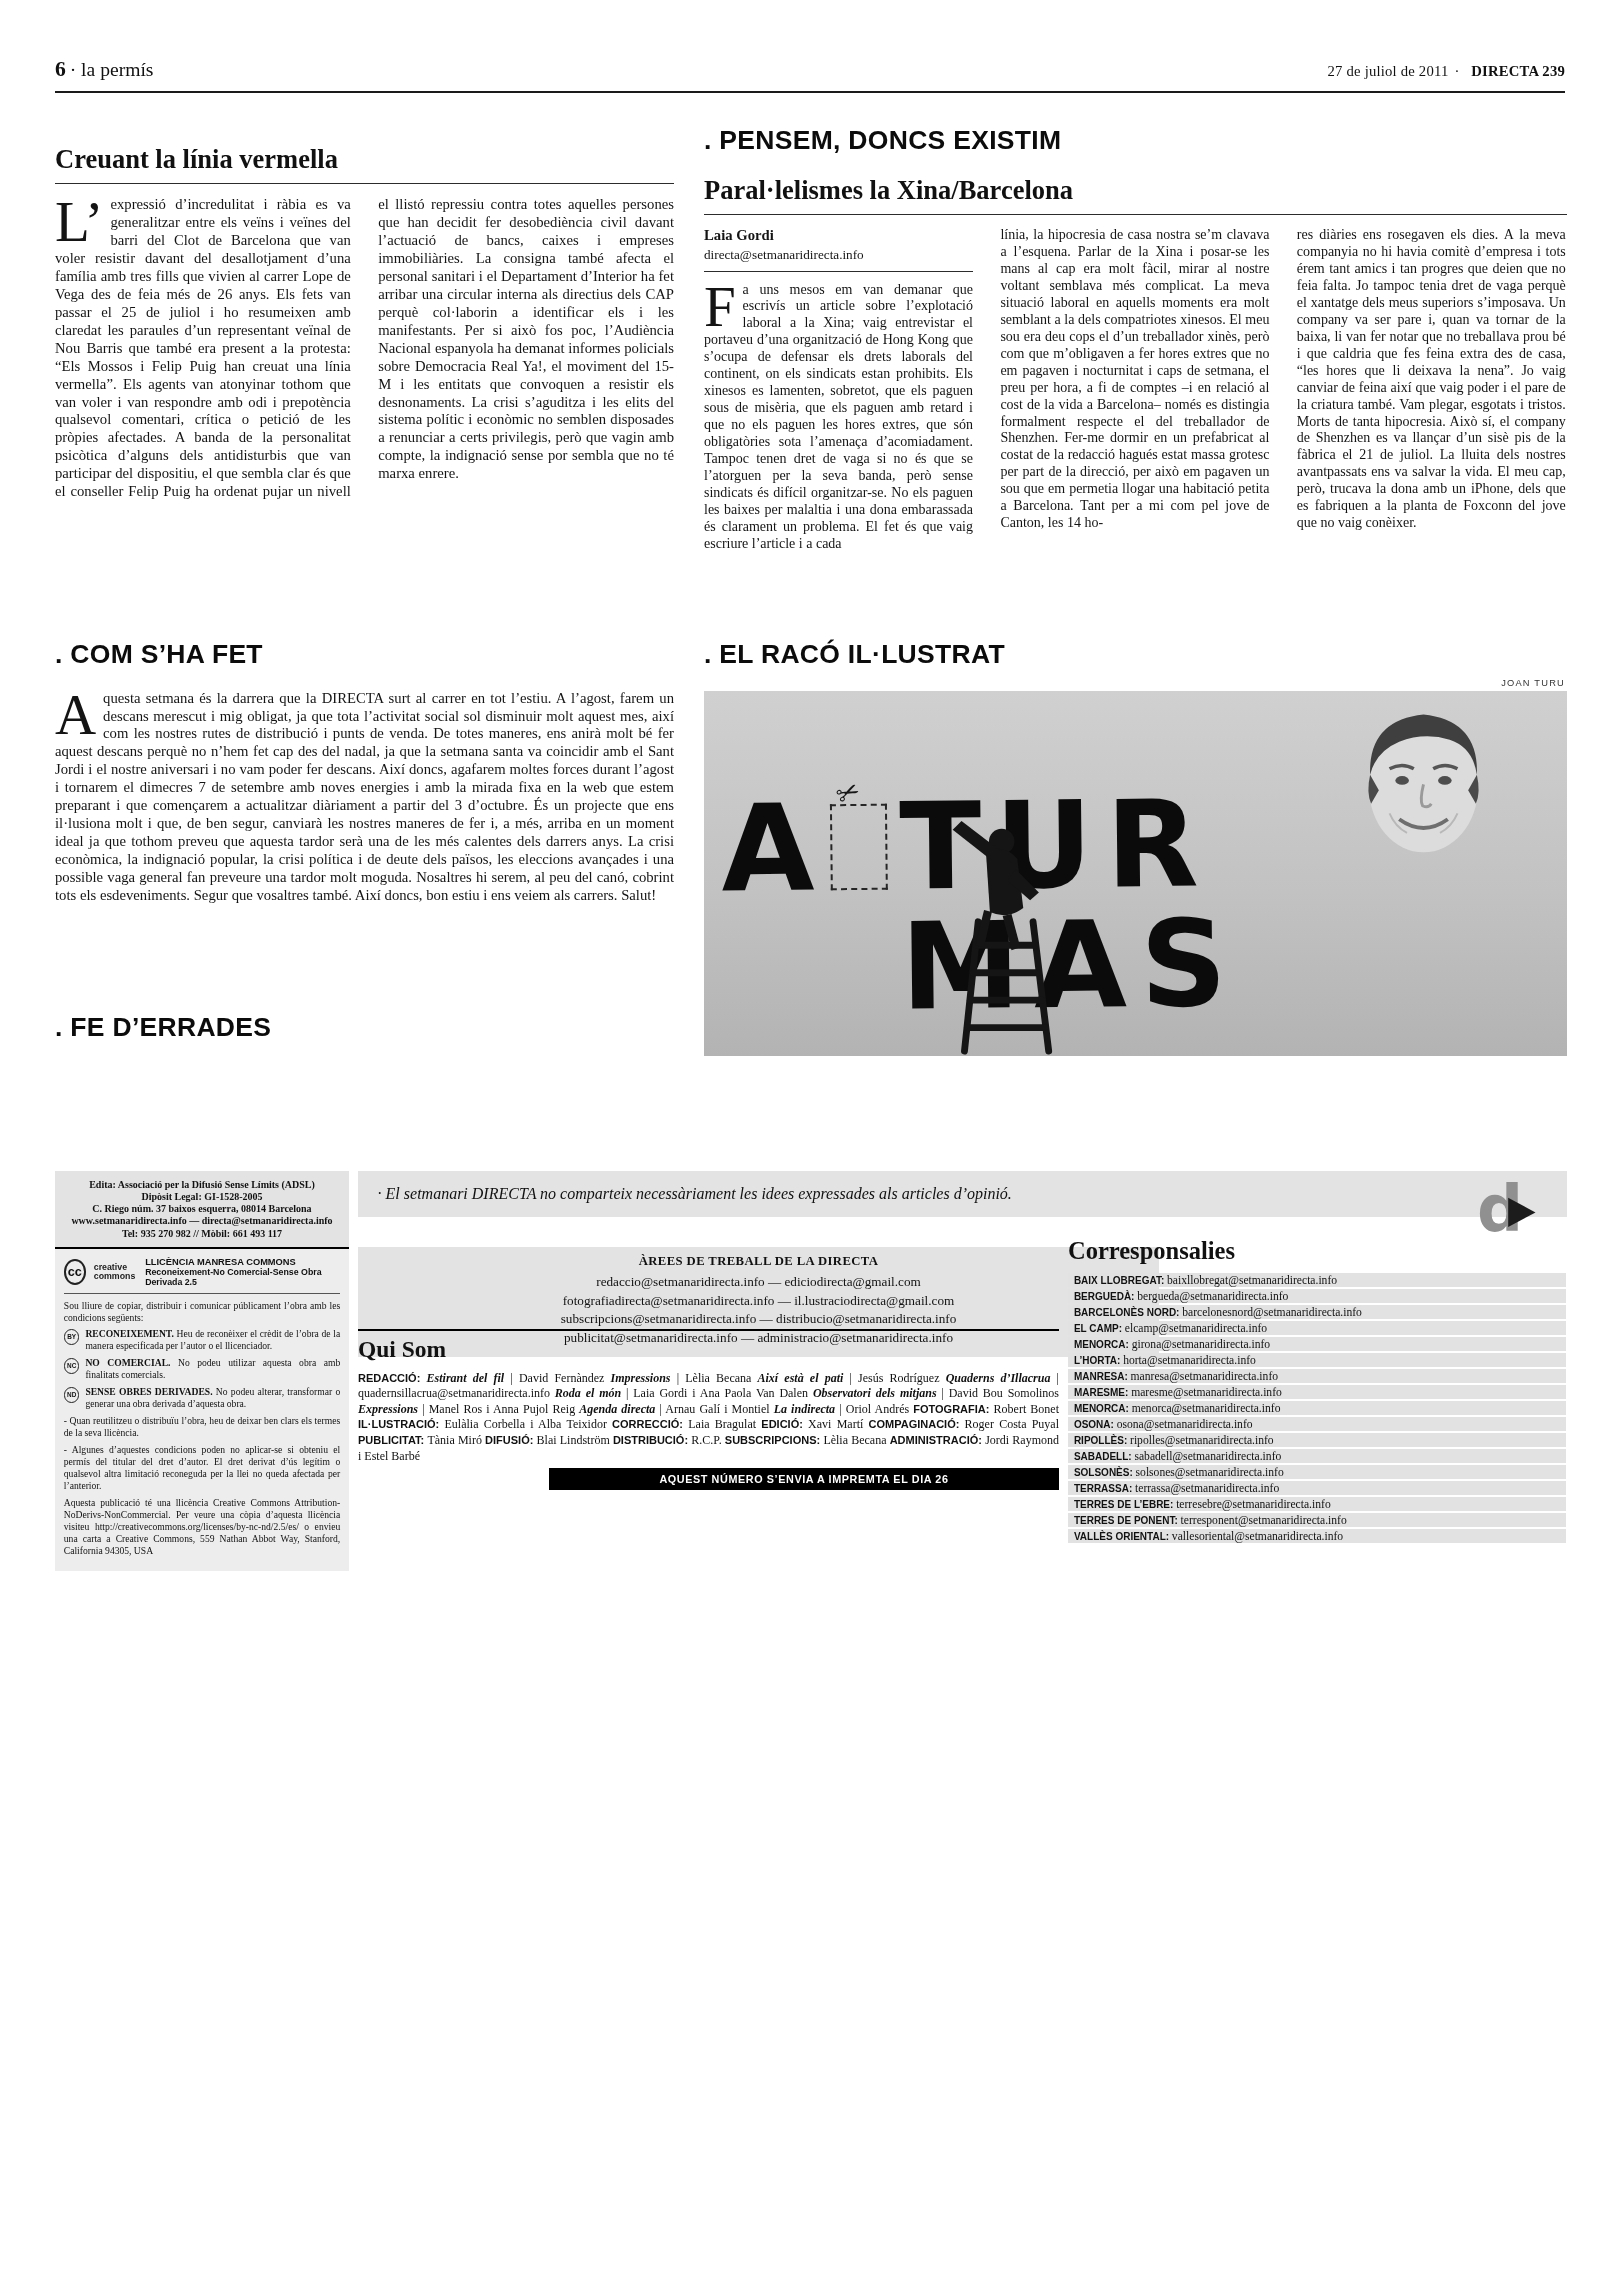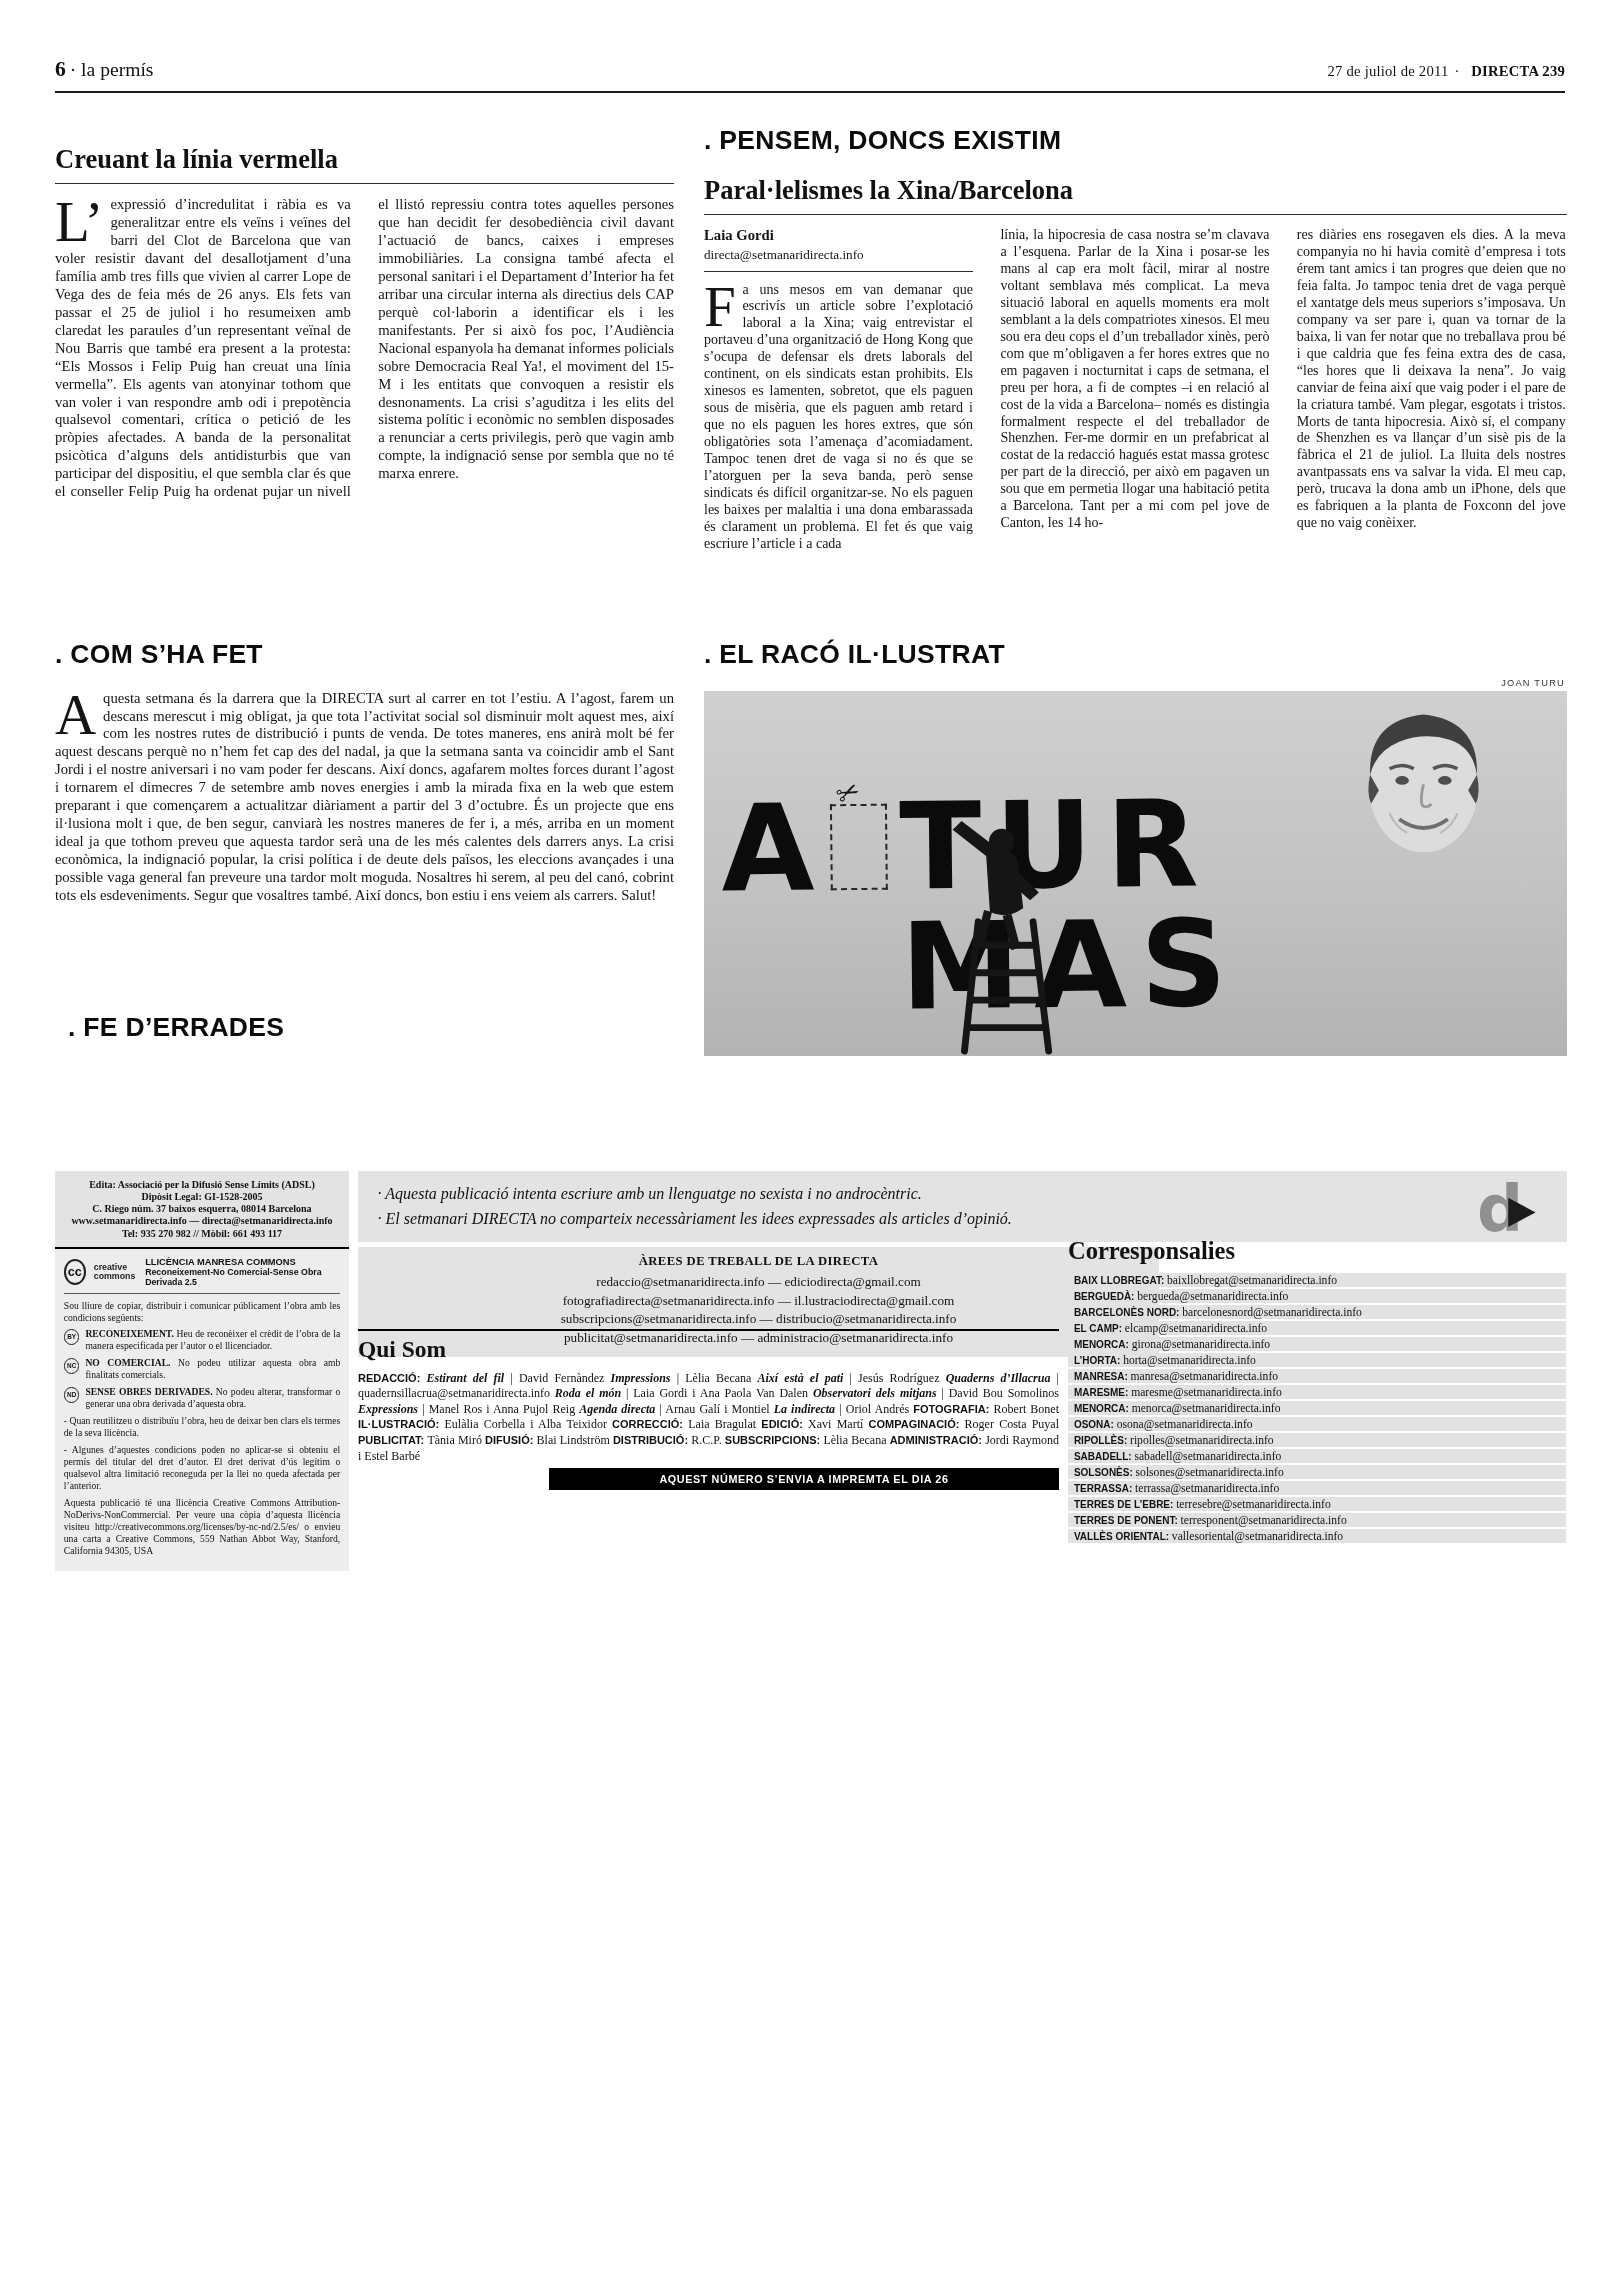--- a/index.html
+++ b/index.html
@@ -29,21 +29,21 @@
   .sec-pensem { position:absolute; left:704px; top:125px; width:863px; height:515px; overflow:hidden; }
   .pensem-cols { display:flex; gap:27.4px; }
   .p-col { width:269px; font-size:14px; line-height:1.21; text-align:justify; color:#141414; }
   .byline-name { font-weight:700; font-size:14.7px; }
   .byline-mail { font-size:13.2px; margin-top:2px; }
   .byline-rule { border-top:1px solid #2c2c2c; margin:7.8px 0 9.8px; }
 
   .sec-comshafet { position:absolute; left:55px; top:639px; width:619px; height:365px; overflow:hidden; }
   .comshafet-body { margin-top:19.6px; }
 
-  .sec-fe { position:absolute; left:68px; top:1012px; }
+  .sec-fe { position:absolute; left:55px; top:1012px; }
 
   
   .sec-raco { position:absolute; left:704px; top:639px; width:863px; }
   .credit { text-align:right; font-family:"Liberation Sans", sans-serif; font-size:9.3px; letter-spacing:1.2px; color:#333; margin:7.8px 2px 2.9px; }
   .illustration { position:relative; width:863px; height:365px; overflow:hidden;
                   background:linear-gradient(180deg,#d0d0d0 0%, #c2c2c2 55%, #b3b3b3 100%); }
   .graffiti { position:absolute; left:17.6px; top:94px; display:flex; align-items:flex-start; transform:rotate(-.6deg); }
   .g-first, .g-rest { font-family:"DejaVu Sans", sans-serif; font-weight:700; font-size:120px; line-height:1; color:#0b0b0b; }
   .g-rest { letter-spacing:13.7px; }
   .g-cut { width:61px; height:86px; border:2.9px dashed #262626; margin:15.7px 11.8px 0 15.7px; position:relative; }
@@ -232,21 +232,20 @@
         <div class="cc-item">
           <span class="cc-tx">- Algunes d’aquestes condicions poden no aplicar-se si obteniu el permís del titular del dret d’autor. El dret derivat d’ús legítim o qualsevol altra limitació reconeguda per la llei no queda afectada per l’anterior.</span>
         </div>
         <div class="cc-item">
           <span class="cc-tx">Aquesta publicació té una llicència Creative Commons Attribution-NoDerivs-NonCommercial. Per veure una còpia d’aquesta llicència visiteu http://creativecommons.org/licenses/by-nc-nd/2.5/es/ o envieu una carta a Creative Commons, 559 Nathan Abbot Way, Stanford, California 94305, USA</span>
         </div>
       </div>
   </div>
 
   <div class="f-italic">
-    <div class="stmt">· Aquesta publicació intenta escriure amb un llenguatge no sexista i no androcèntric.</div>
     <div class="stmt">· El setmanari DIRECTA no comparteix necessàriament les idees expressades als articles d’opinió.</div>
     <svg class="d-logo" width="80" height="63" viewBox="0 0 82 64" aria-hidden="true">
       <text x="2" y="56" font-family="DejaVu Sans, sans-serif" font-weight="bold" font-size="66" fill="#909090">d</text>
       <path d="M34 22 L62 37 L34 52 Z" fill="#1c1c1c"></path>
     </svg>
   </div>
 
   <div class="f-arees">
     <div class="arees-title">ÀREES DE TREBALL DE LA DIRECTA</div>
     <div class="arees-line">redaccio@setmanaridirecta.info — ediciodirecta@gmail.com</div>

